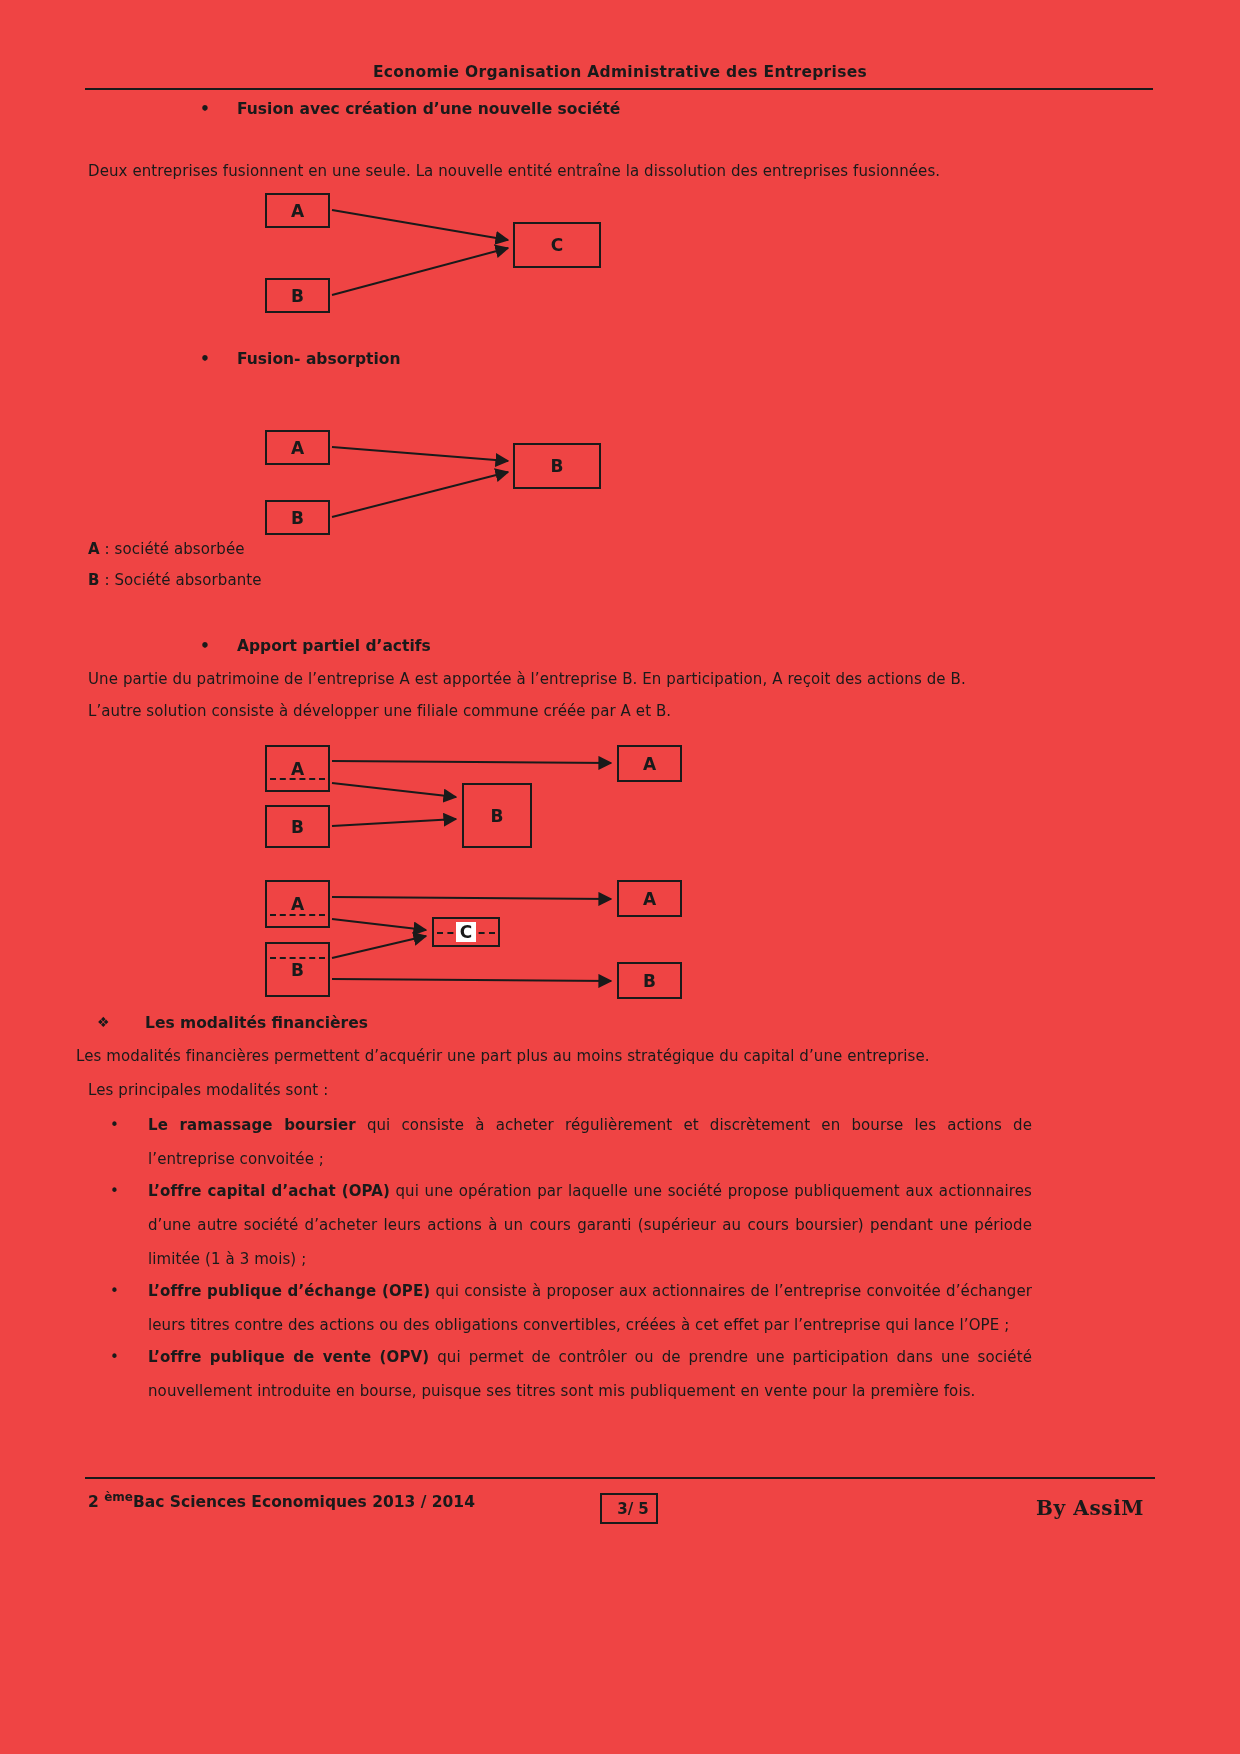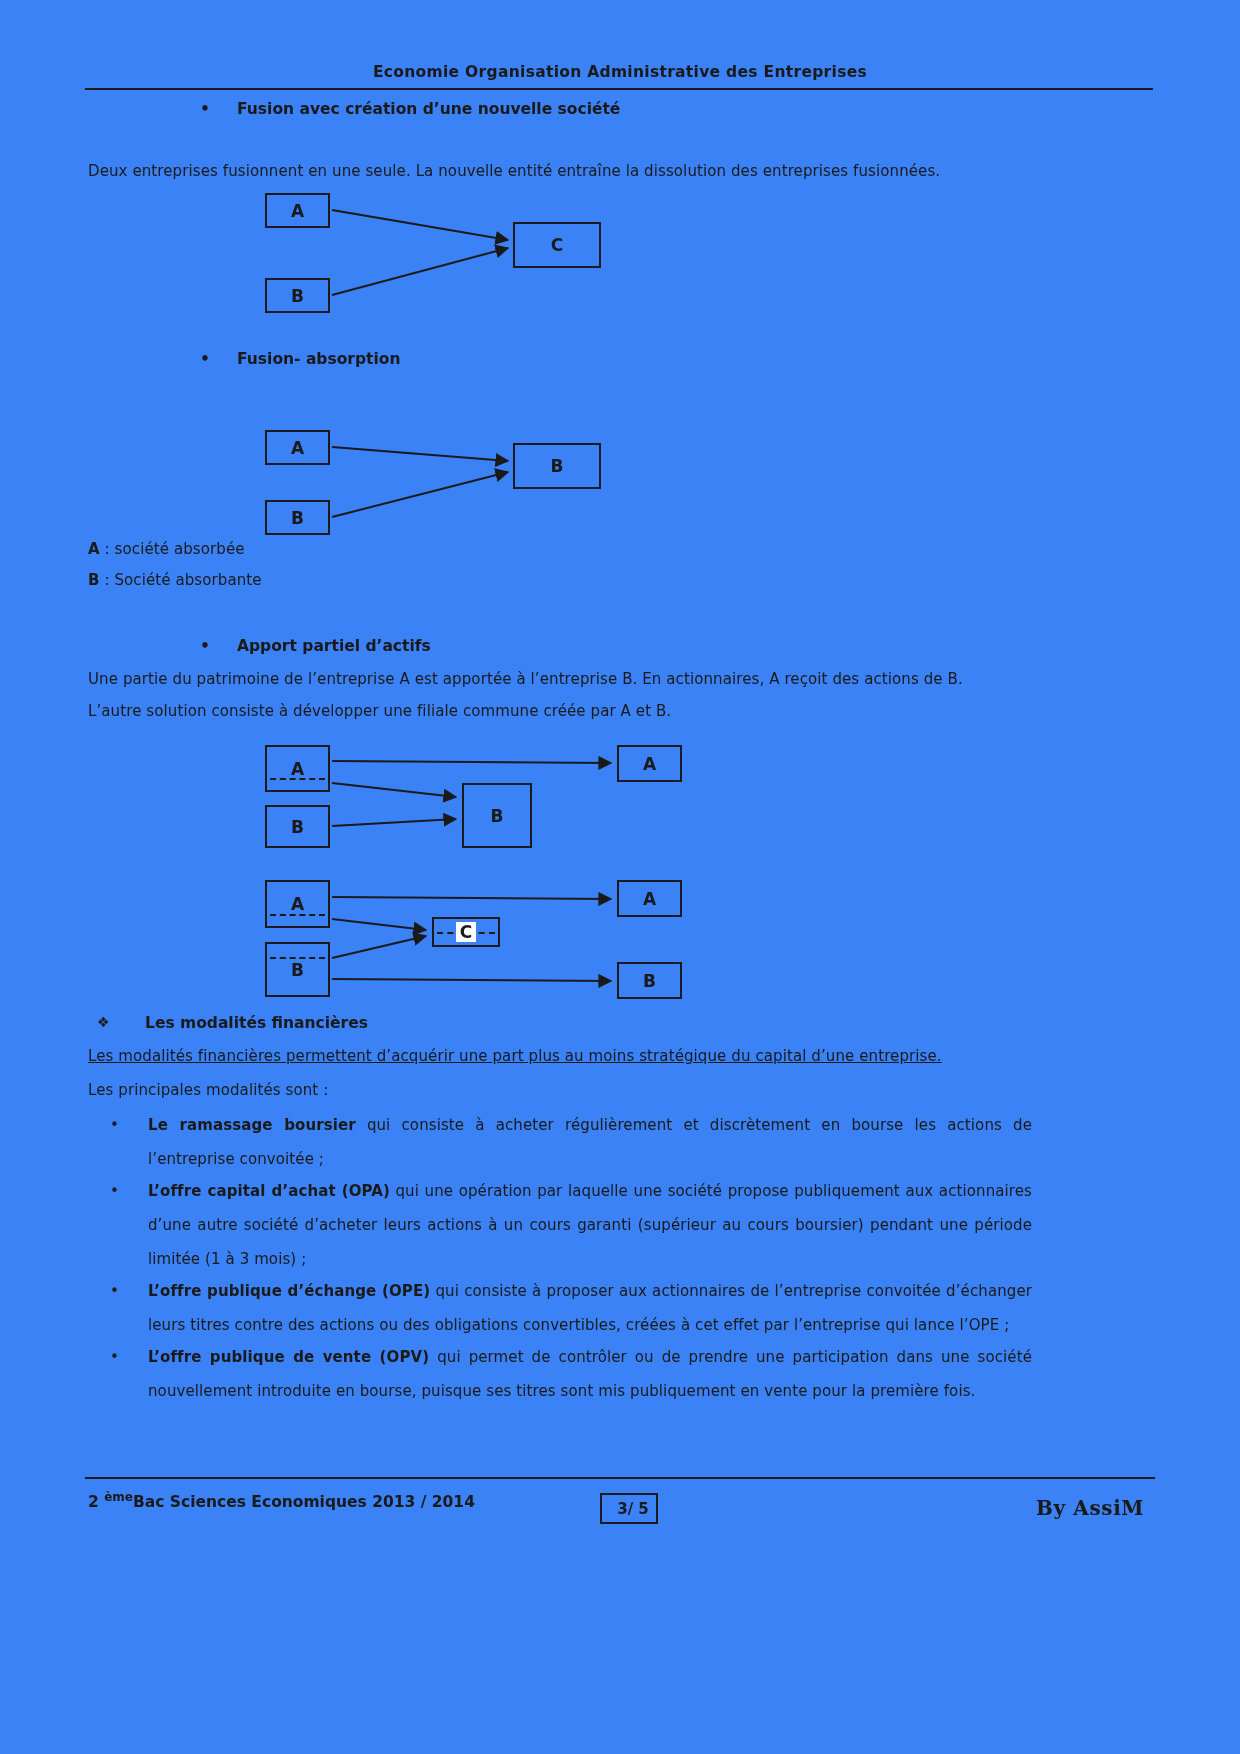--- a/index.html
+++ b/index.html
@@ -1,18 +1,18 @@
 <!DOCTYPE html>
 <html><head>
 <meta charset="utf-8">
 <style>
   * { margin:0; padding:0; box-sizing:border-box; }
   html,body { background:#ffffff; }
   .page {
-    position:relative; width:1240px; height:1754px; background:#3b82f6;
+    position:relative; width:1240px; height:1754px; background:#ef4444;
     font-family:"DejaVu Sans","Liberation Sans",sans-serif;
     font-size:15px; color:#1a1a1a; overflow:hidden;
   }
   .header-title {
     position:absolute; top:63px; left:0; width:100%;
     text-align:center; font-weight:bold; font-size:15.5px; letter-spacing:0.3px;
   }
   .hr-line { position:absolute; border-top:2px solid #1a1a1a; height:0; }
   .bullet-heading { position:absolute; display:flex; font-weight:bold; font-size:15.5px; }
   .bullet-dot { width:37px; flex:none; }
@@ -110,21 +110,21 @@
     <span class="bold">A</span><span> : société absorbée</span>
   </p>
   <p class="para" style="top:570px;left:88px;">
     <span class="bold">B</span><span> : Société absorbante</span>
   </p>
 
   <div class="bullet-heading" style="top:637px;left:200px;">
     <span class="bullet-dot">•</span>
     <span>Apport partiel d’actifs</span>
   </div>
-  <p class="para" style="top:669px;left:88px;width:1000px;">Une partie du patrimoine de l’entreprise A est apportée à l’entreprise B. En actionnaires, A reçoit des actions de B.</p>
+  <p class="para" style="top:669px;left:88px;width:1000px;">Une partie du patrimoine de l’entreprise A est apportée à l’entreprise B. En participation, A reçoit des actions de B.</p>
   <p class="para" style="top:701px;left:88px;width:1000px;">L’autre solution consiste à développer une filiale commune créée par A et B.</p>
 
   <div class="diagram" style="top:740px;height:115px;">
     <svg width="1240" height="115">
       <defs>
         <marker id="m3" viewBox="0 0 10 10" refX="9" refY="5" markerWidth="7" markerHeight="7" orient="auto">
           <path d="M0,0 L10,5 L0,10 z" fill="#1a1a1a"></path>
         </marker>
       </defs>
       <line x1="332" y1="21" x2="611" y2="23" stroke="#1a1a1a" stroke-width="2" marker-end="url(#m3)"></line>
@@ -175,21 +175,21 @@
     </div>
     <div class="dbox" style="left:617px;top:87px;width:65px;height:37px;">
       <span>B</span>
     </div>
   </div>
 
   <div class="section-heading" style="top:1014px;left:97px;">
     <span class="diamond">❖</span>
     <span>Les modalités financières</span>
   </div>
-  <p class="para" style="top:1046px;left:88px;width:1000px;text-decoration:underline;">Les modalités financières permettent d’acquérir une part plus au moins stratégique du capital d’une entreprise.</p>
+  <p class="para" style="top:1046px;left:76px;width:1000px;">Les modalités financières permettent d’acquérir une part plus au moins stratégique du capital d’une entreprise.</p>
   <p class="para" style="top:1080px;left:88px;width:1000px;">Les principales modalités sont :</p>
 
   <div class="mod-item" style="top:1108px;left:110px;">
     <span class="item-bullet">•</span>
     <div class="item-text">
       <span class="bold">Le ramassage boursier</span><span> qui consiste à acheter régulièrement et discrètement en bourse les actions de l’entreprise convoitée ;</span>
     </div>
   </div>
 
   <div class="mod-item" style="top:1174px;left:110px;">

